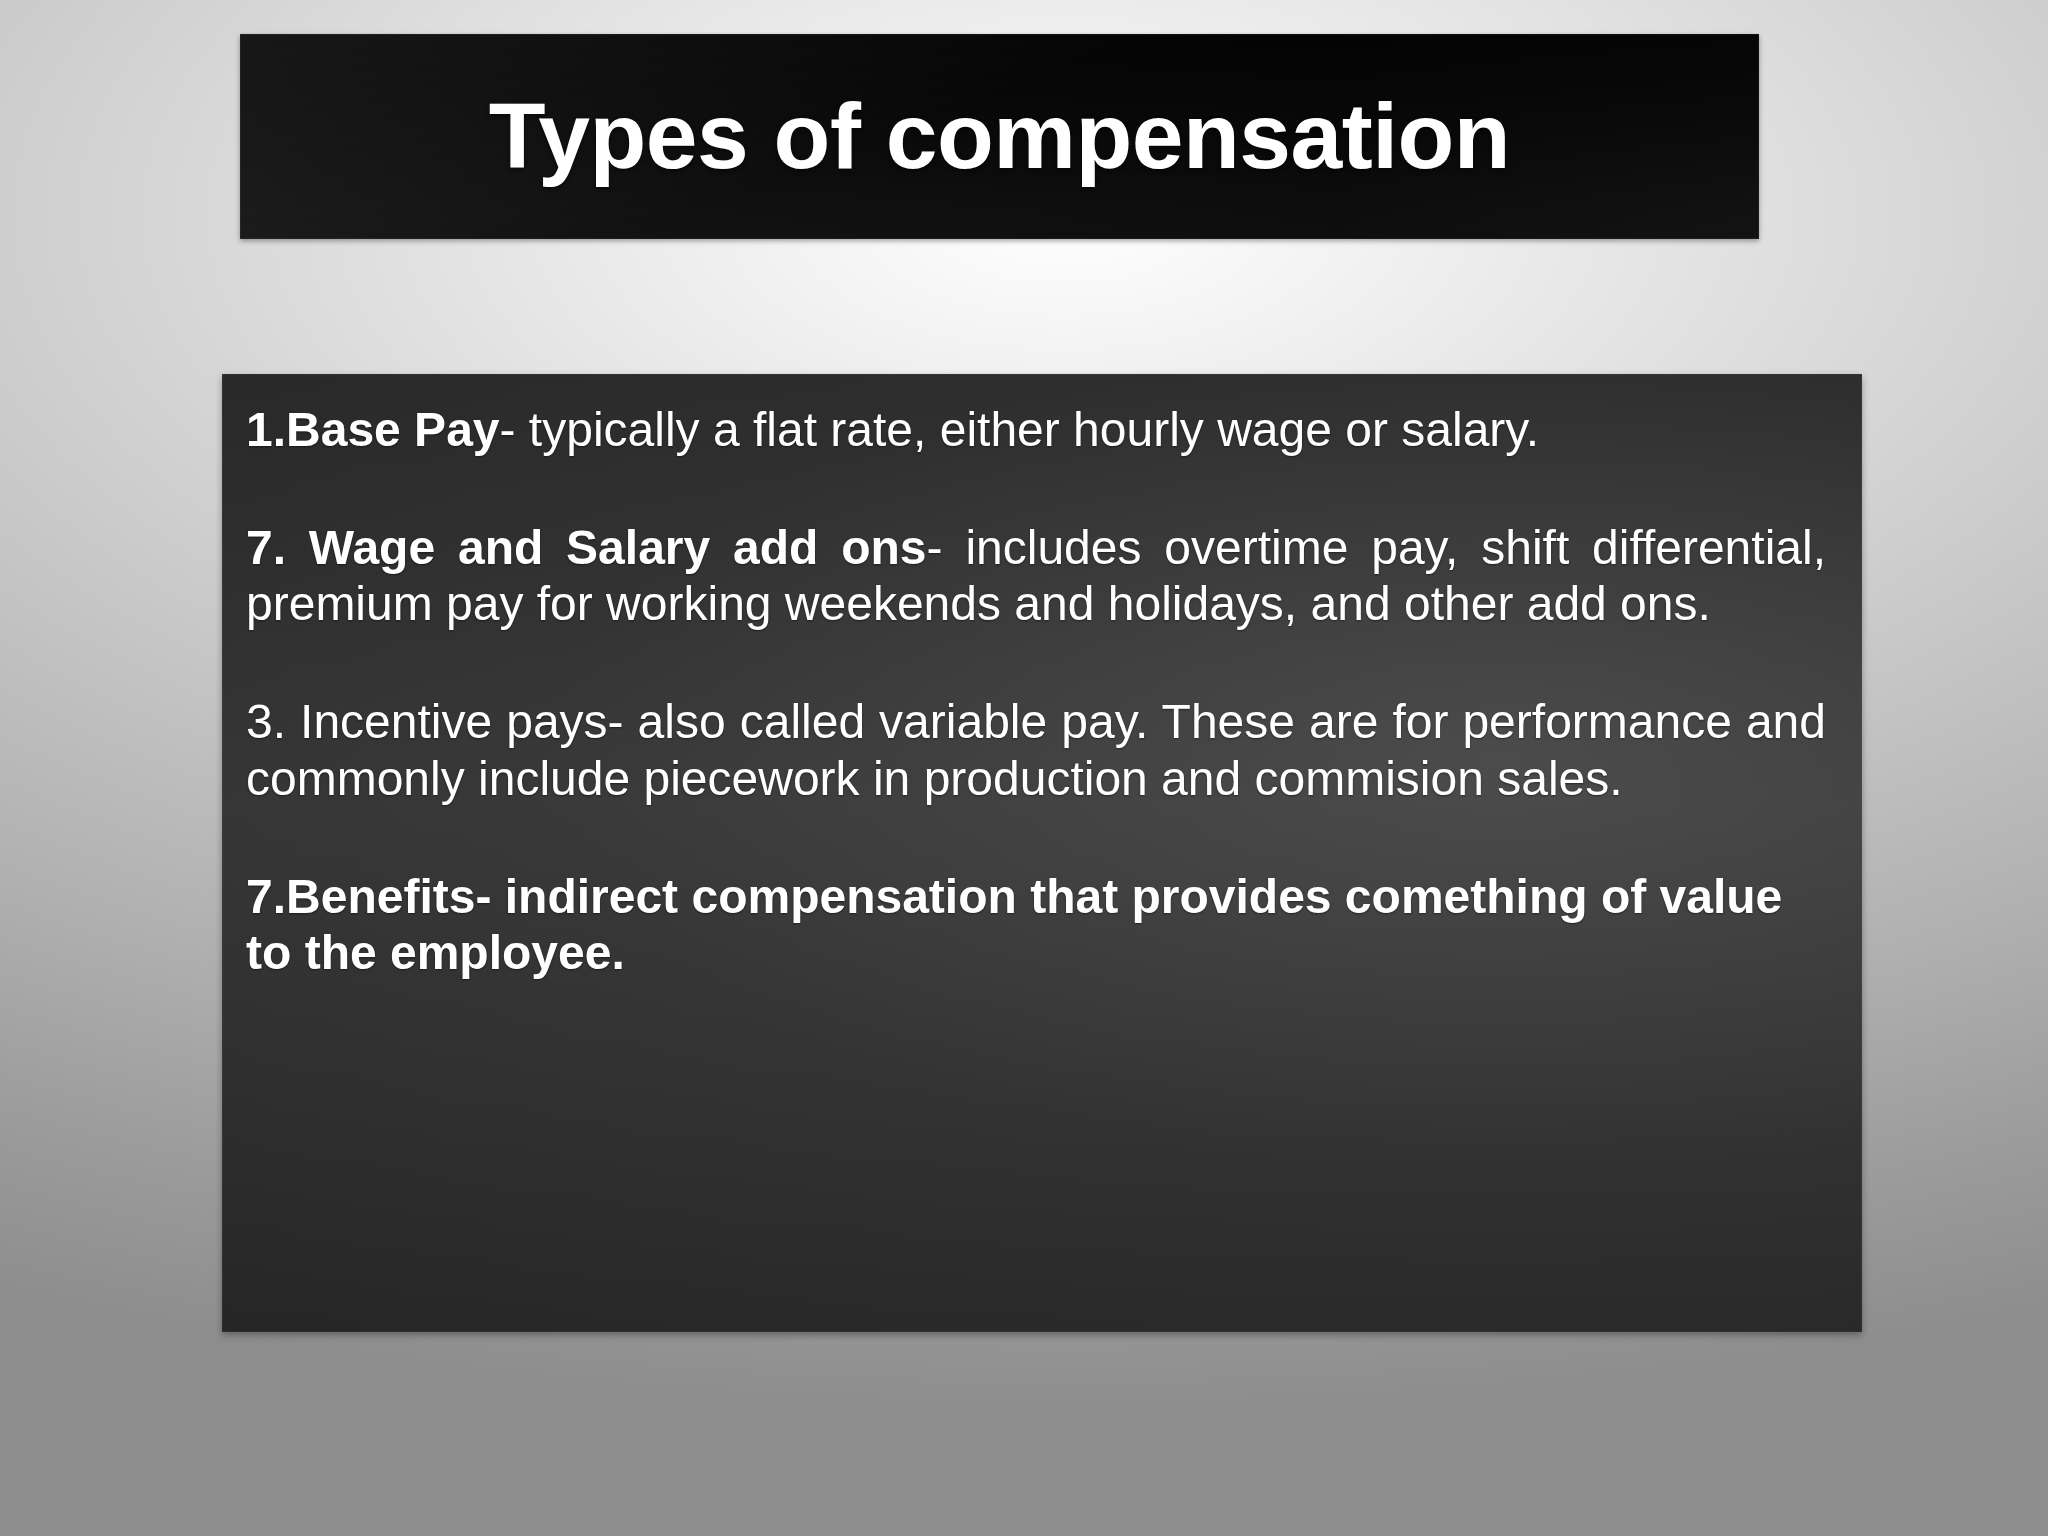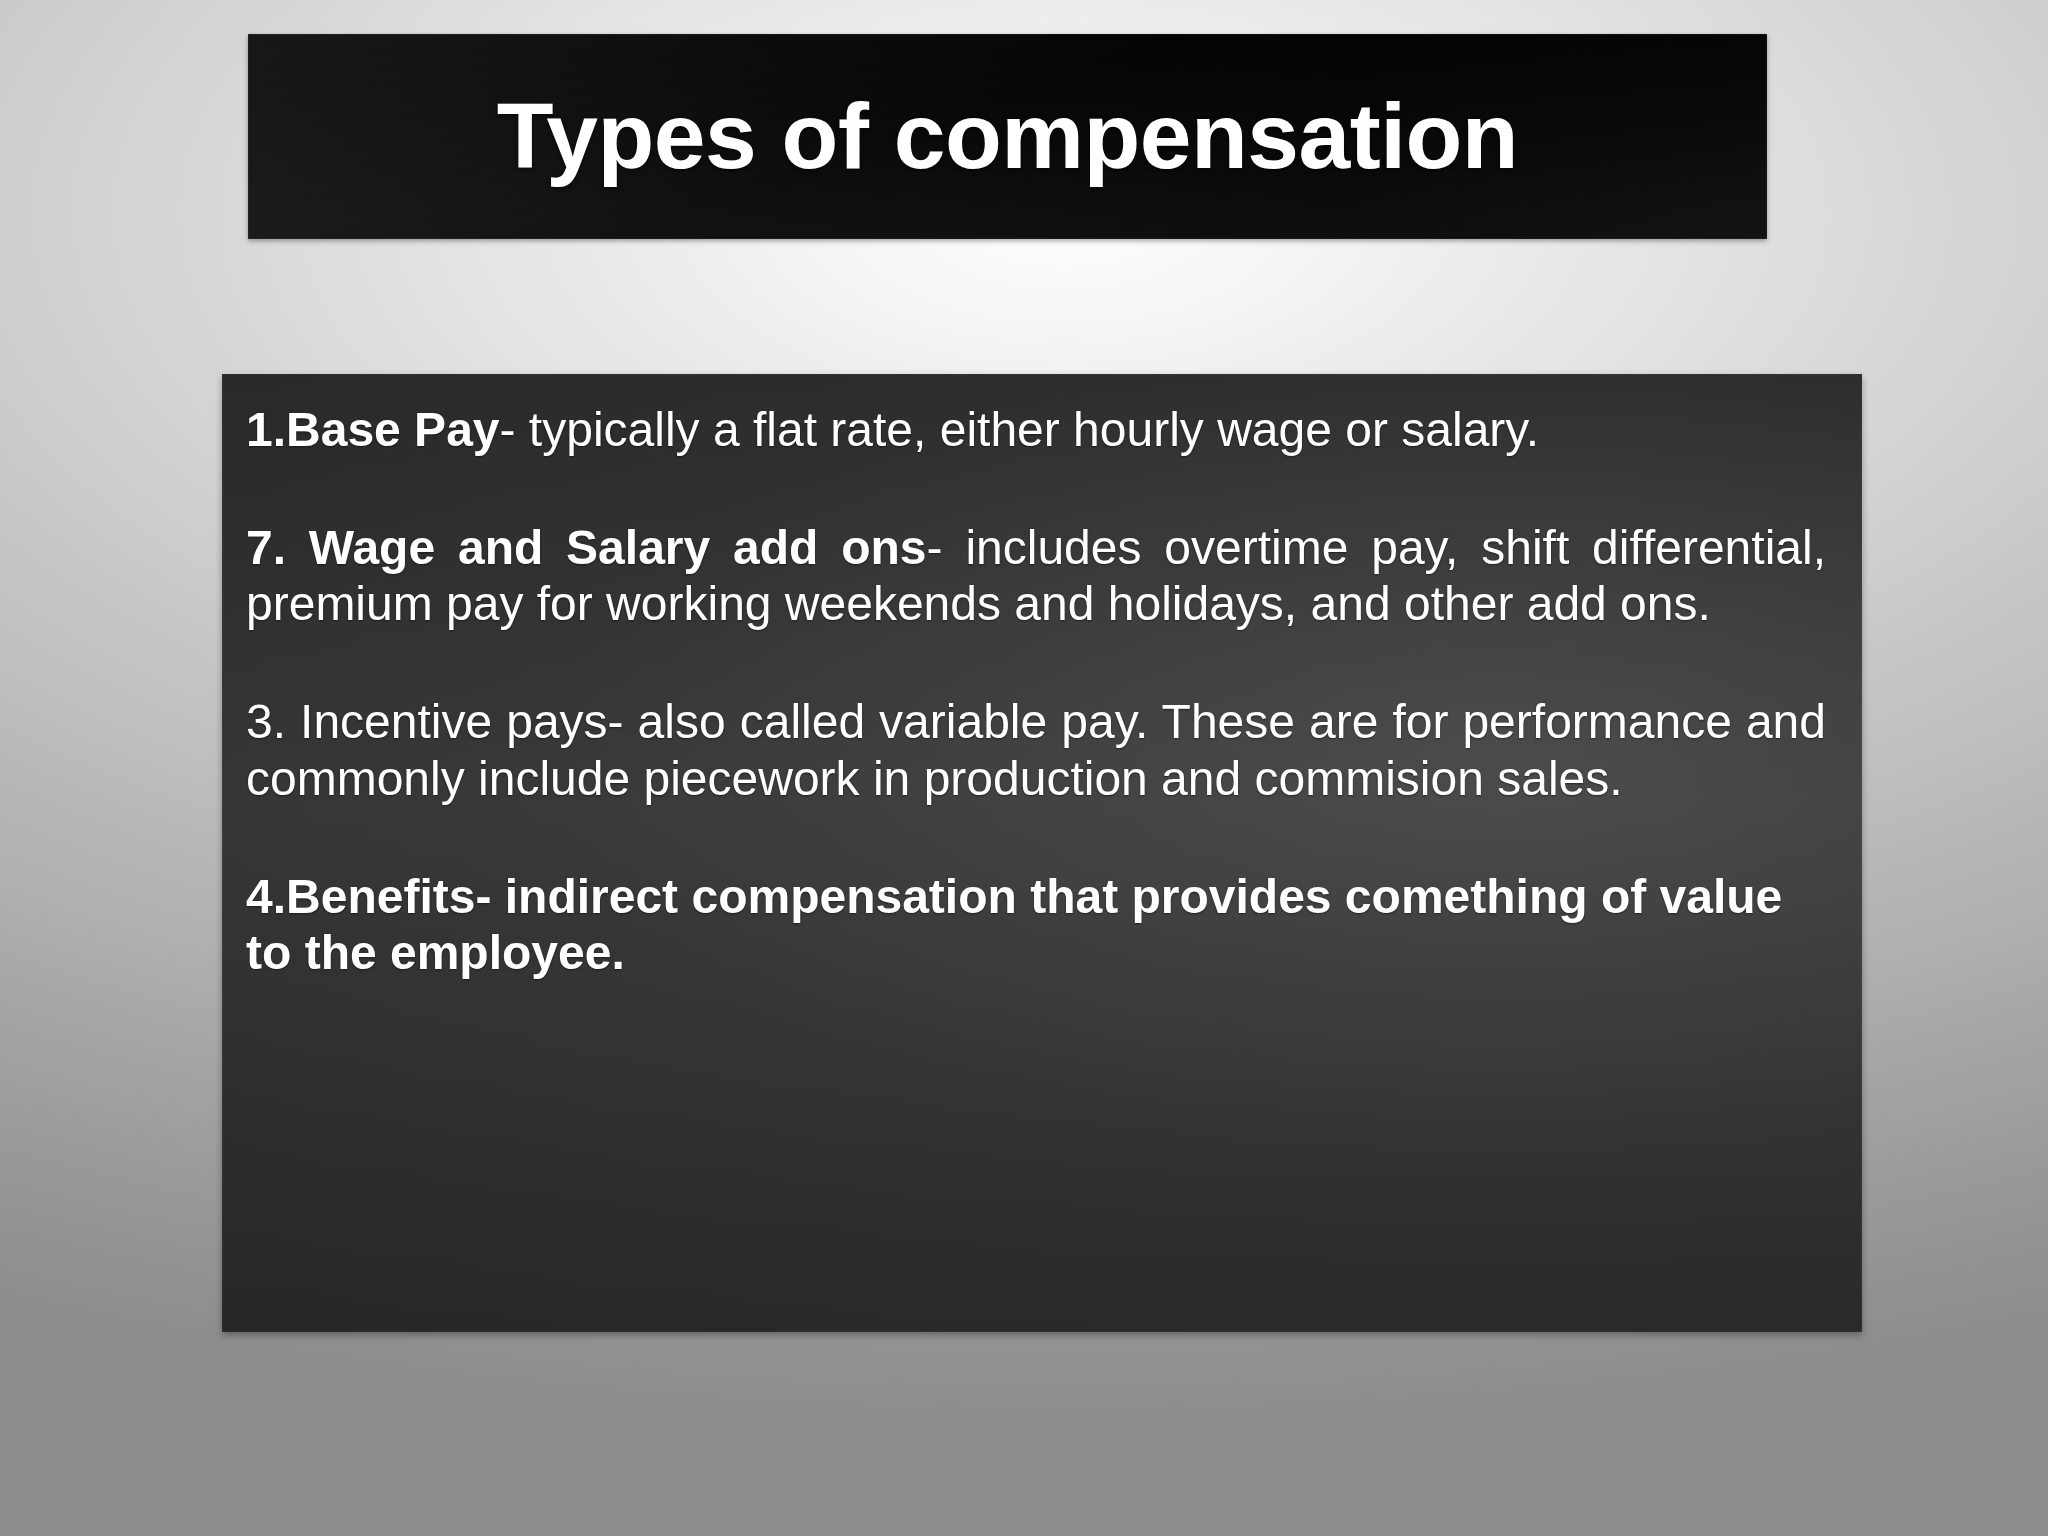--- a/index.html
+++ b/index.html
@@ -25,21 +25,21 @@
         #c2c2c2 54%,
         #b0b0b0 70%,
         #9c9c9c 86%,
         #8d8d8d 100%),
       linear-gradient(160deg, rgba(255,255,255,0.25) 0%, rgba(0,0,0,0.10) 100%);
   }
 
   
   #title-bar {
     position: absolute;
-    left: 248px;
+    left: 240px;
     top: 34px;
     width: 1519px;
     height: 205px;
     background-image:
       linear-gradient(160deg, rgba(255,255,255,0.07) 0%, rgba(255,255,255,0.00) 45%),
       linear-gradient(to bottom, #171717 0%, #232323 26%, #3a3a3a 60%, #4d4d4d 86%, #525252 100%),
       linear-gradient(to right, #3f3f3f 0%, #343434 40%, #2a2a2a 72%, #3a3a3a 100%);
     background-blend-mode: normal, multiply, normal;
     box-shadow:
       0 2px 5px rgba(0,0,0,0.35),
@@ -112,18 +112,18 @@
 
     <p class="para justify">
       <span class="b">7. Wage and Salary add ons</span><span class="n">- includes overtime pay, shift differential, premium pay for working weekends and holidays, and other add ons.</span>
     </p>
 
     <p class="para justify">
       <span class="n">3. Incentive pays</span><span class="n">- also called variable pay. These are for performance and commonly include piecework in production and commision sales.</span>
     </p>
 
     <p class="para left allbold">
-      <span class="b">4.Benefits</span><span class="b">- indirect compensation that provides comething of value to the employee.</span>
+      <span class="b">7.Benefits</span><span class="b">- indirect compensation that provides comething of value to the employee.</span>
     </p>
 
   </div>
 
 </div>
 
 </body></html>

